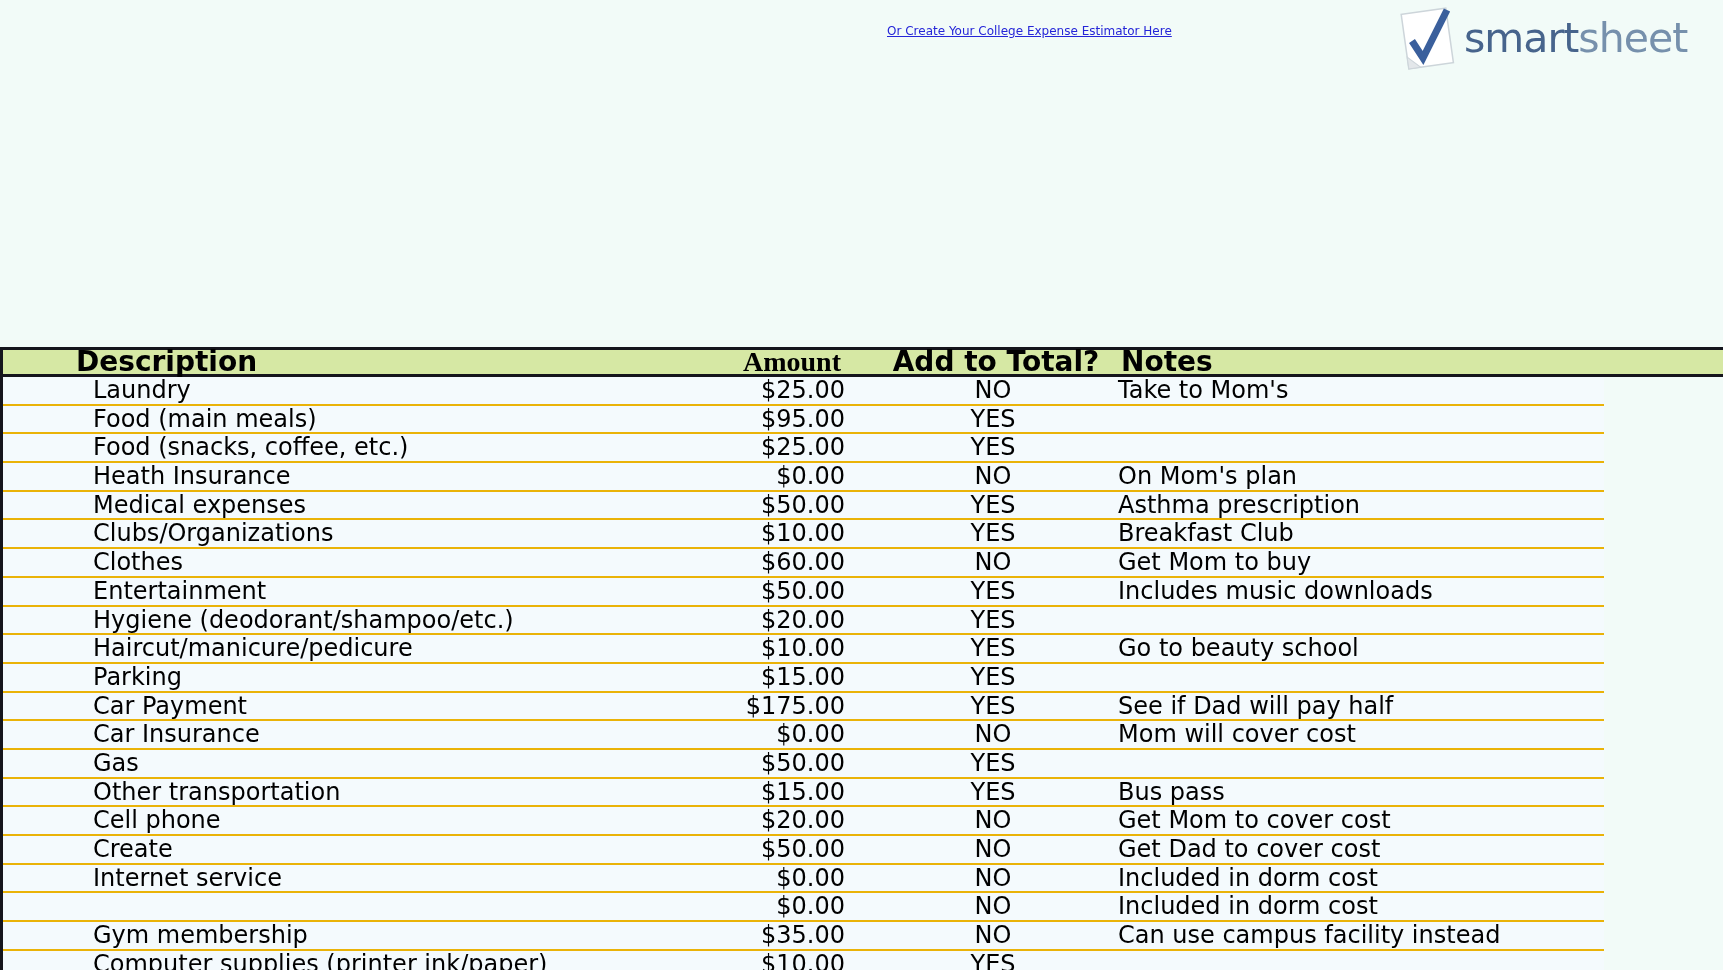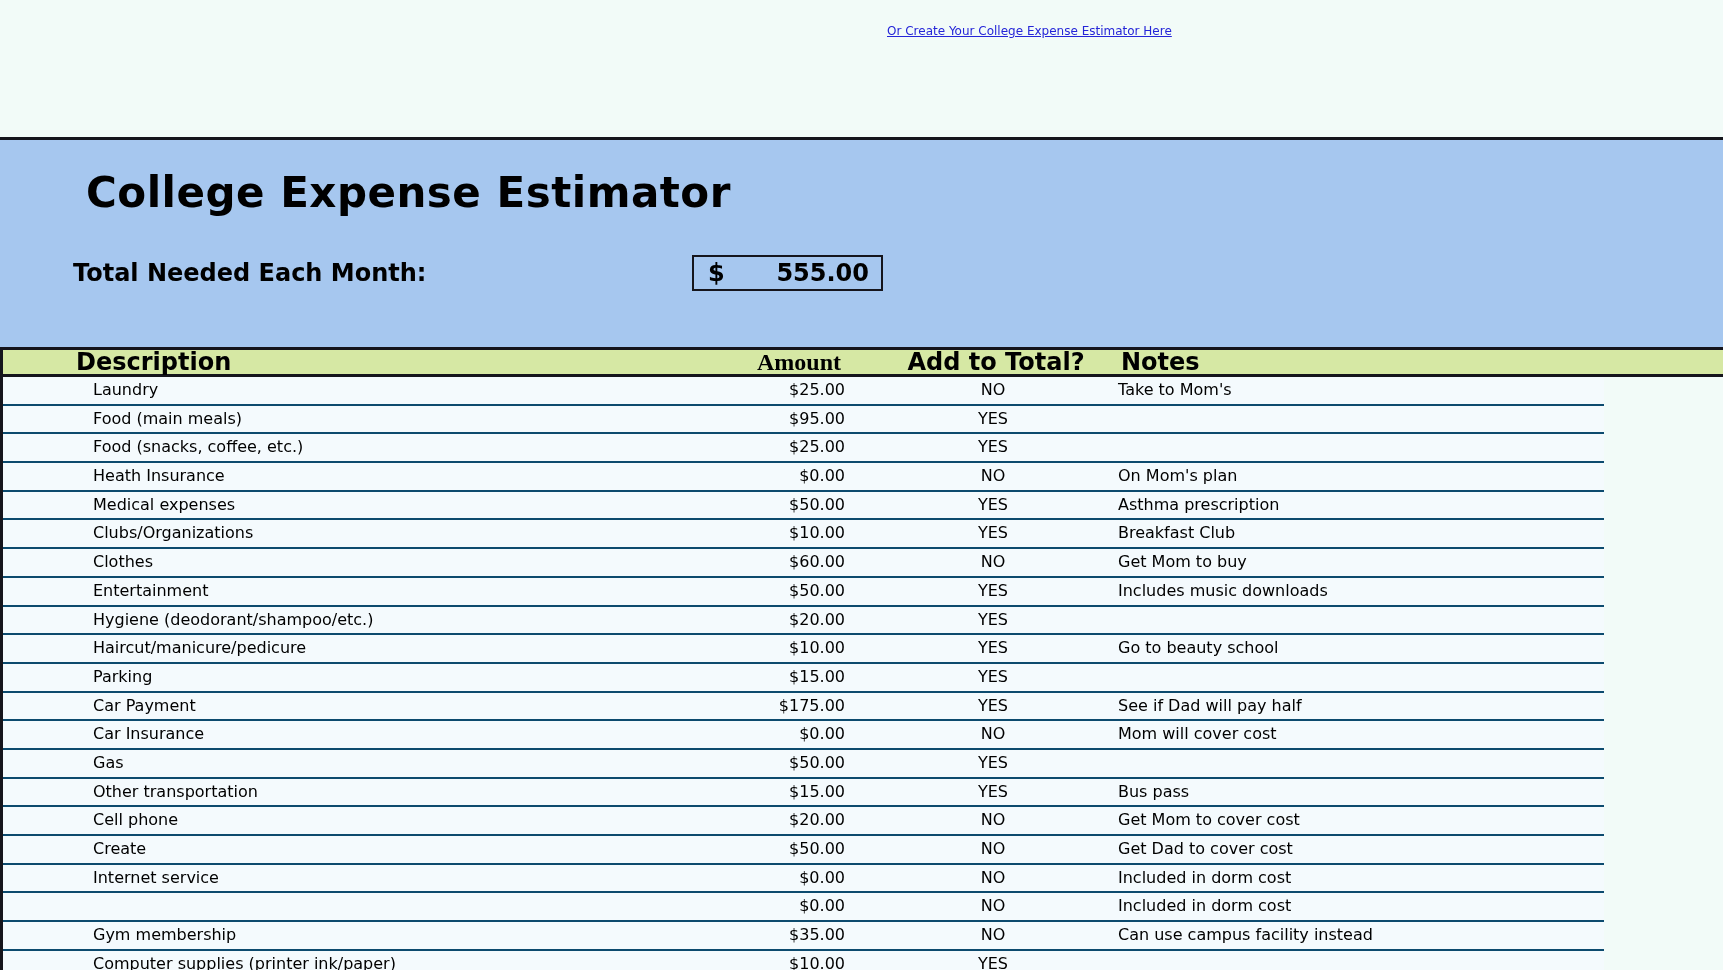--- a/index.html
+++ b/index.html
@@ -79,21 +79,21 @@
   
   .table-header {
     position: absolute;
     left: 0; top: 347px;
     width: 100%; height: 30px;
     background: #d6e8a4;
     border-top: 3px solid #15151c;
     border-bottom: 3px solid #15151c;
     border-left: 3px solid #15151c;
     box-sizing: border-box;
-    font-size: 24px;
+    font-size: 28px;
     font-weight: bold;
     line-height: 24px;
   }
   .th { position: absolute; top: 0; white-space: nowrap; }
   .th-description { left: 73px; }
   .th-amount    { left: 600px; width: 238px; text-align: right; font-family: Liberation Serif, serif; }
   .th-add      { left: 887px; width: 212px; text-align: center; }
   .th-notes    { left: 1118px; }
 
   
@@ -105,47 +105,51 @@
     border-left: 3px solid #15151c;
     box-sizing: border-box;
     overflow: hidden;
   }
   .row {
     position: relative;
     width: 1601px;              
     height: 28.7px;
     box-sizing: border-box;
     background: #f4fafd;
-    border-bottom: 2px solid #0c4a6e;
-    font-size: 16px;
+    border-bottom: 2px solid #eab308;
+    font-size: 24px;
     line-height: 26.5px;
     cursor: cell;
   }
   .cell { position: absolute; top: 0; white-space: nowrap; }
   .cell-description { left: 90px; }
   .cell-amount     { left: 597px; width: 245px; text-align: right; }
   .cell-add       { left: 884px; width: 212px; text-align: center; }
   .cell-notes     { left: 1115px; }
 </style>
 </head>
 <body>
 
 <div class="page">
 
   <a class="top-link">Or Create Your College Expense Estimator Here</a>
 
-
-  <div class="blue-band">
-    <div class="sheet-title">College Expense Estimator</div>
-    <div class="total-label">Total Needed Each Month:</div>
-    <div class="total-box">
-      <span>$</span>
-      <span>555.00</span>
+  <div class="logo">
+    <svg class="logo-icon" width="78" height="74" viewBox="0 0 78 74">
+      <g transform="rotate(-8 36 38)">
+        <rect x="13" y="9" width="45" height="55" fill="#ffffff" stroke="#cdd5da" stroke-width="1.5"></rect>
+        <path d="M13 64 L13 52 L25 64 Z" fill="#e3e7ea" stroke="#cdd5da" stroke-width="1"></path>
+      </g>
+      <path d="M20 39 L31 56 L55 8" fill="none" stroke="#3a5f9c" stroke-width="7"></path>
+    </svg>
+    <div class="logo-text">
+      <span class="logo-smart">smart</span><span class="logo-sheet">sheet</span>
     </div>
   </div>
+
 
   <div class="table-header">
     <div class="th th-description">Description</div>
     <div class="th th-amount">Amount</div>
     <div class="th th-add">Add to Total?</div>
     <div class="th th-notes">Notes</div>
   </div>
 
   <div class="table-body">
     <div class="row">

